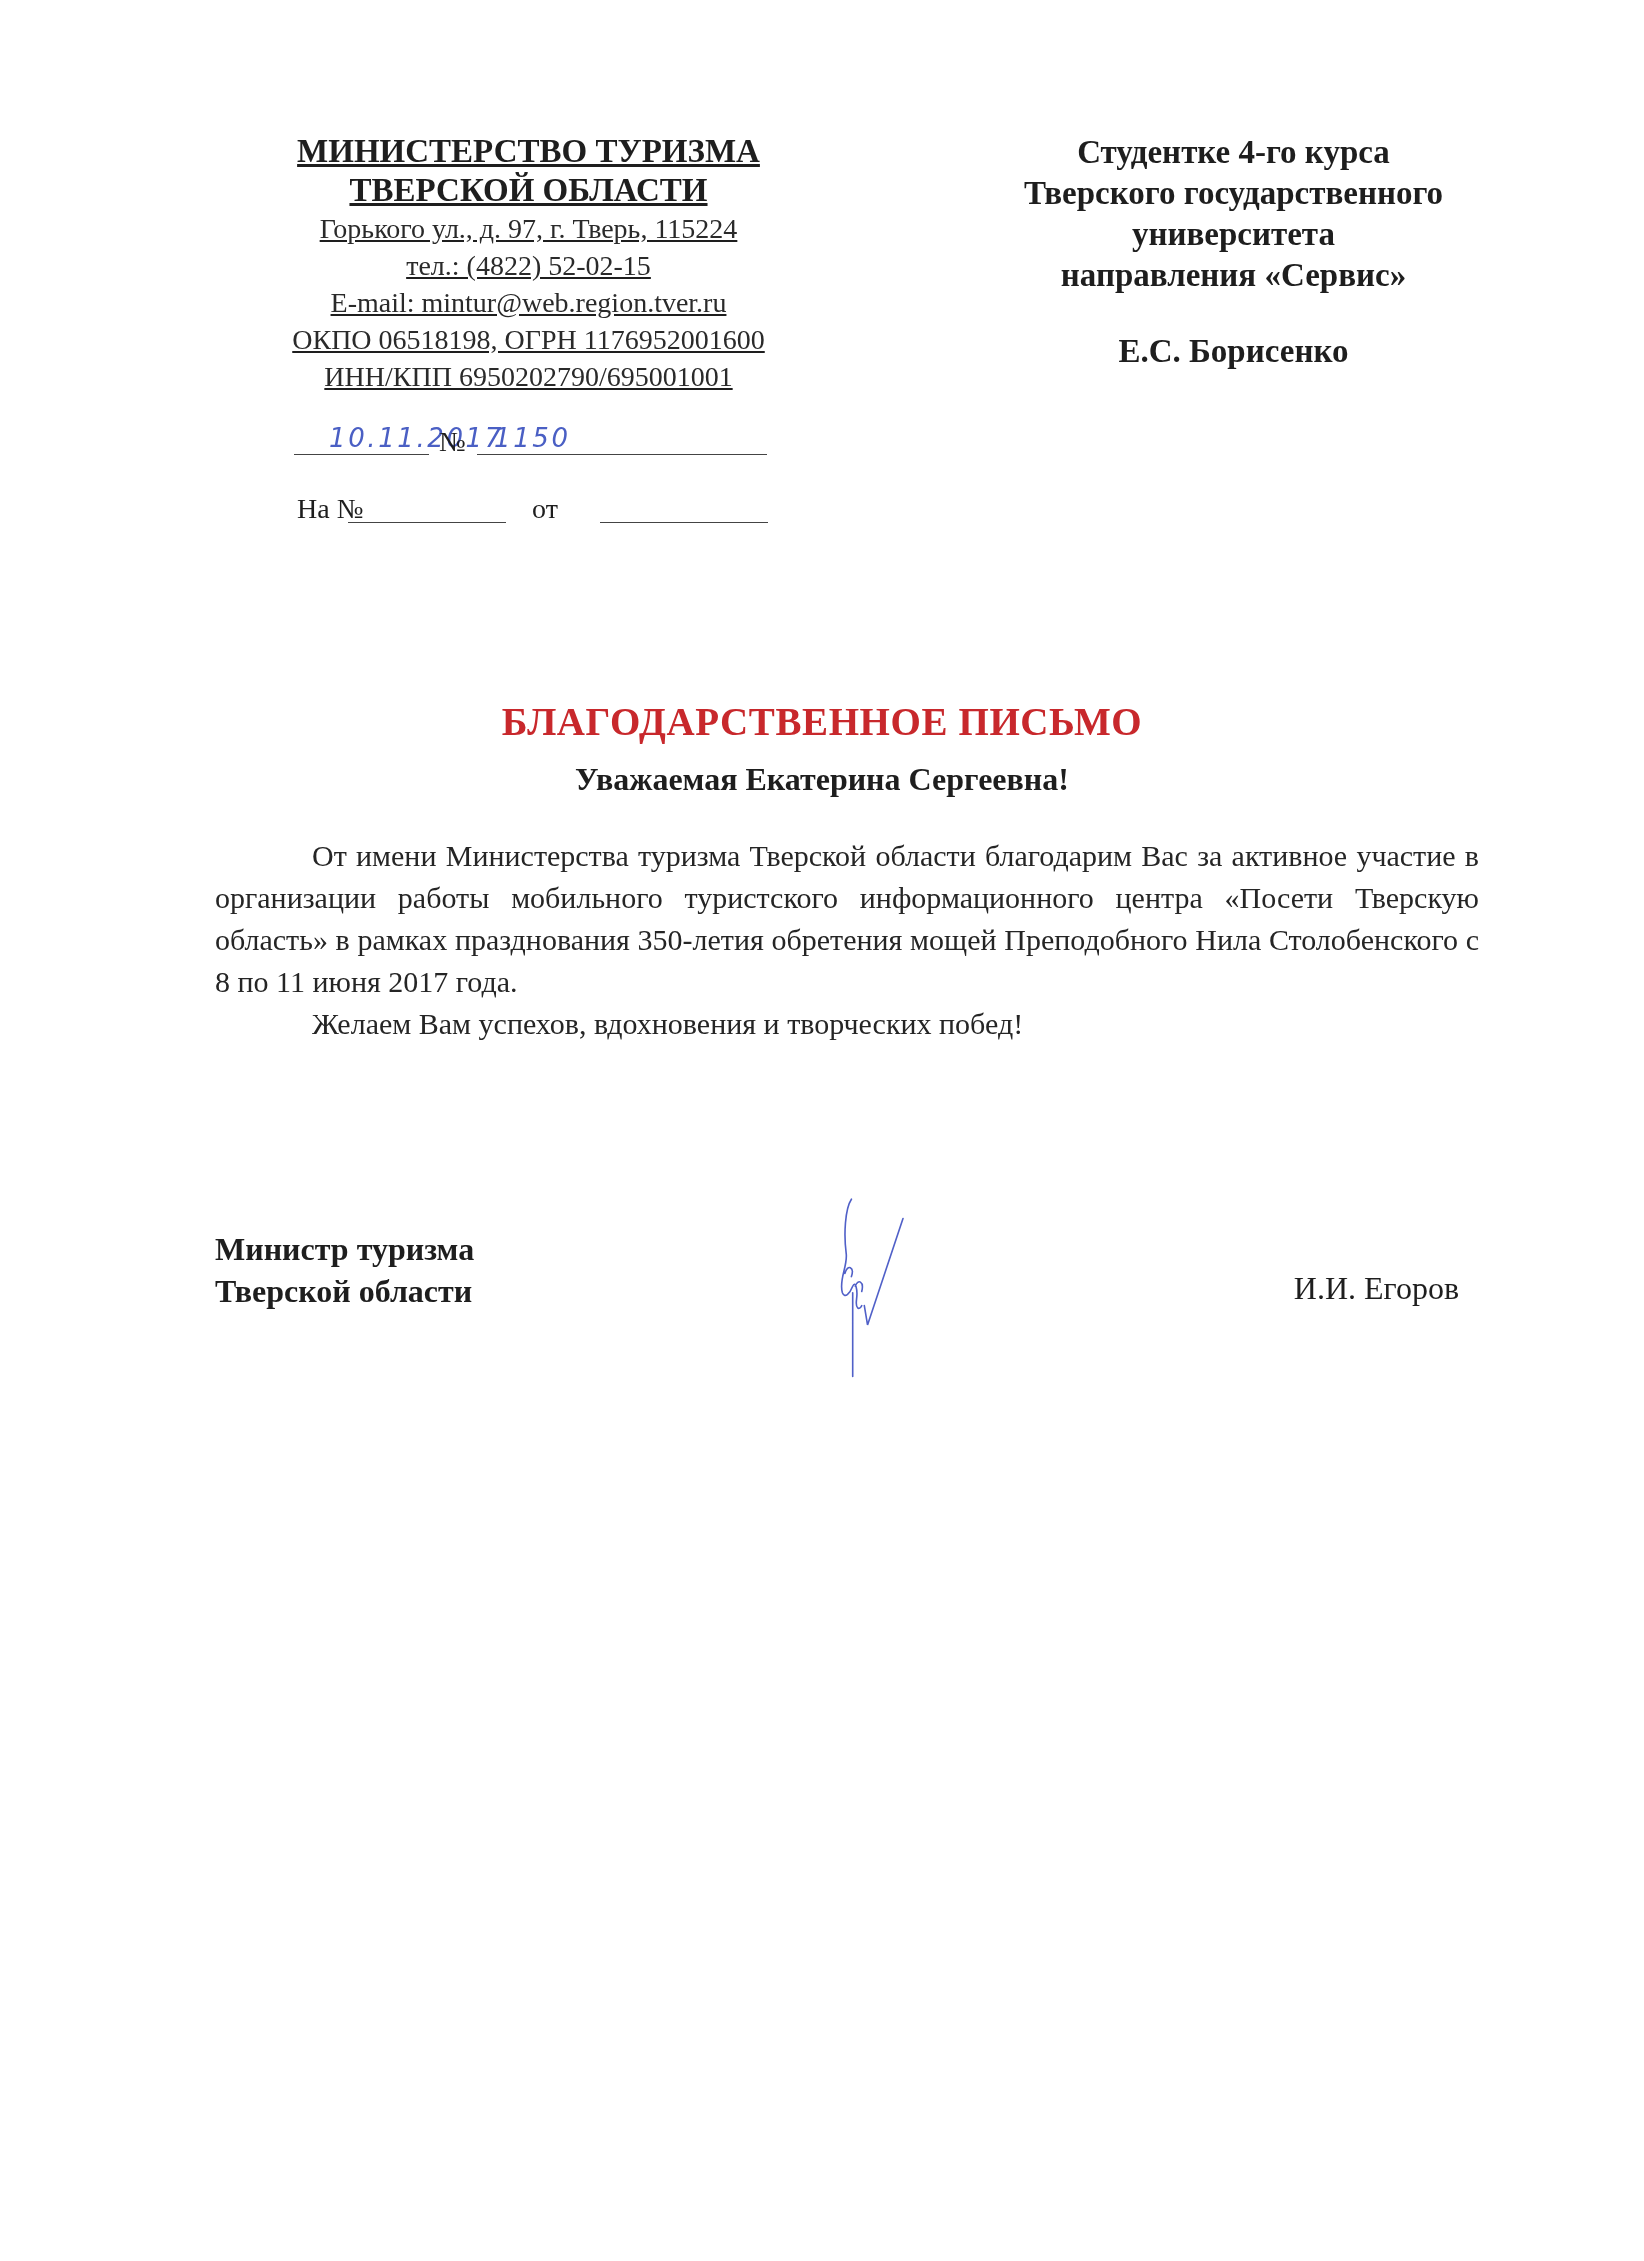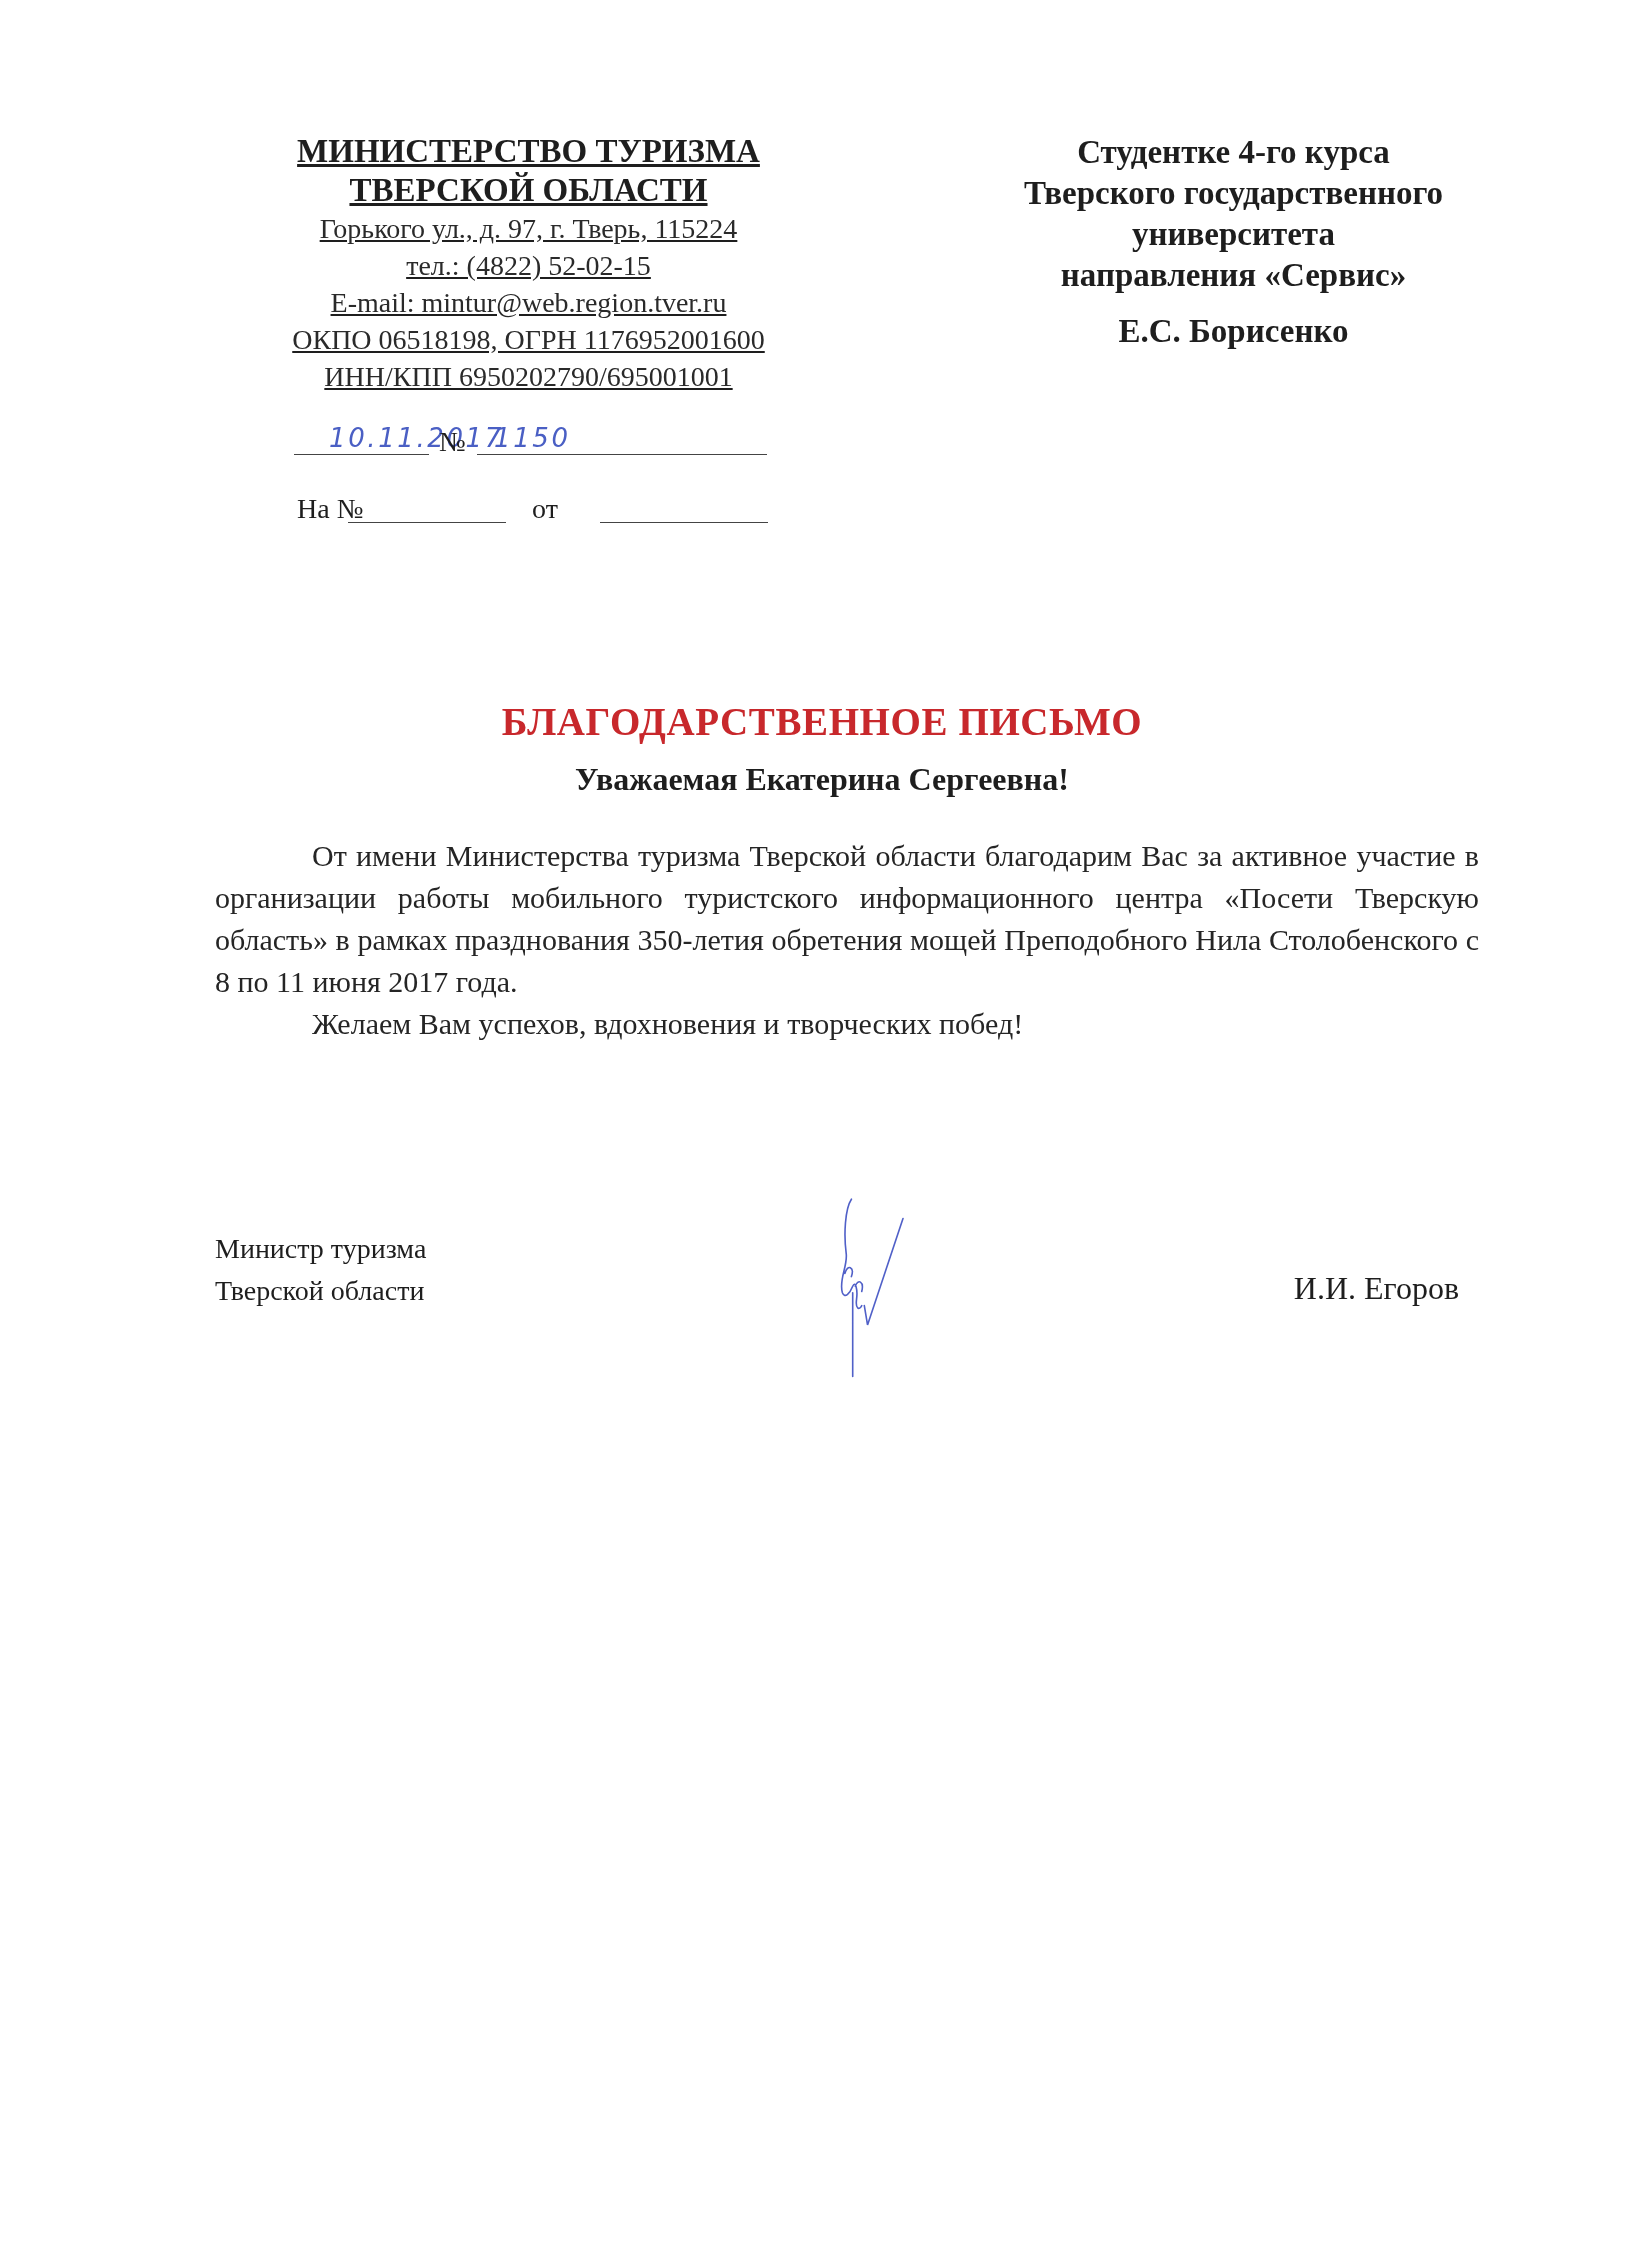--- a/index.html
+++ b/index.html
@@ -9,29 +9,29 @@
   .sender { left: 245px; top: 132px; width: 567px; text-align: center; text-decoration: underline; }
   .sender .org { font-weight: bold; font-size: 33px; line-height: 39px; }
   .sender .info { font-size: 28px; line-height: 37px; color: #2a2a2a; }
   .reg { left: 284px; top: 422px; width: 529px; font-size: 28px; }
   .reg-row { position: relative; height: 45px; }
   .uline { position: absolute; border-bottom: 1.9px solid #444; height: 32px; }
   .hand { position: absolute; font-family: "DejaVu Sans", sans-serif; font-style: italic;
           color: #4a5fc4; font-size: 26px; letter-spacing: 2.6px; top: 1.3px; }
   .recipient { left: 969px; top: 132px; width: 529px; text-align: center;
                font-weight: bold; font-size: 33px; line-height: 41px; }
-  .recipient .name { margin-top: 15px; }
+  .recipient .name { margin-top: 35px; }
   .title { left: 0; width: 1644px; top: 661px; text-align: center; color: #c8282c;
            font-weight: bold; font-size: 39px; letter-spacing: 0.6px; margin-top: 38px; }
   .greeting { left: 0; width: 1644px; top: 761px; text-align: center;
               font-weight: bold; font-size: 32px; }
   .body-text { left: 215px; top: 835px; width: 1264px; font-size: 30px; line-height: 42px;
                text-align: justify; color: #252525; }
   .body-text p { margin: 0; text-indent: 97px; }
-  .sig-left { left: 215px; top: 1228px; font-weight: normal; font-size: 28px; line-height: 42px; }
+  .sig-left { left: 215px; top: 1228px; font-weight: bold; font-size: 32px; line-height: 42px; }
   .sig-right { left: 1244px; top: 1270px; width: 215px; text-align: right; font-weight: normal; font-size: 32px; }
   .signature { left: 819px; top: 1196px; width: 168px; height: 187px; }
 </style>
 </head>
 <body>
 
 <div class="abs sender">
   <div class="org">МИНИСТЕРСТВО ТУРИЗМА</div>
   <div class="org">ТВЕРСКОЙ ОБЛАСТИ</div>
   <div class="info">Горького ул., д. 97, г. Тверь, 115224</div>

